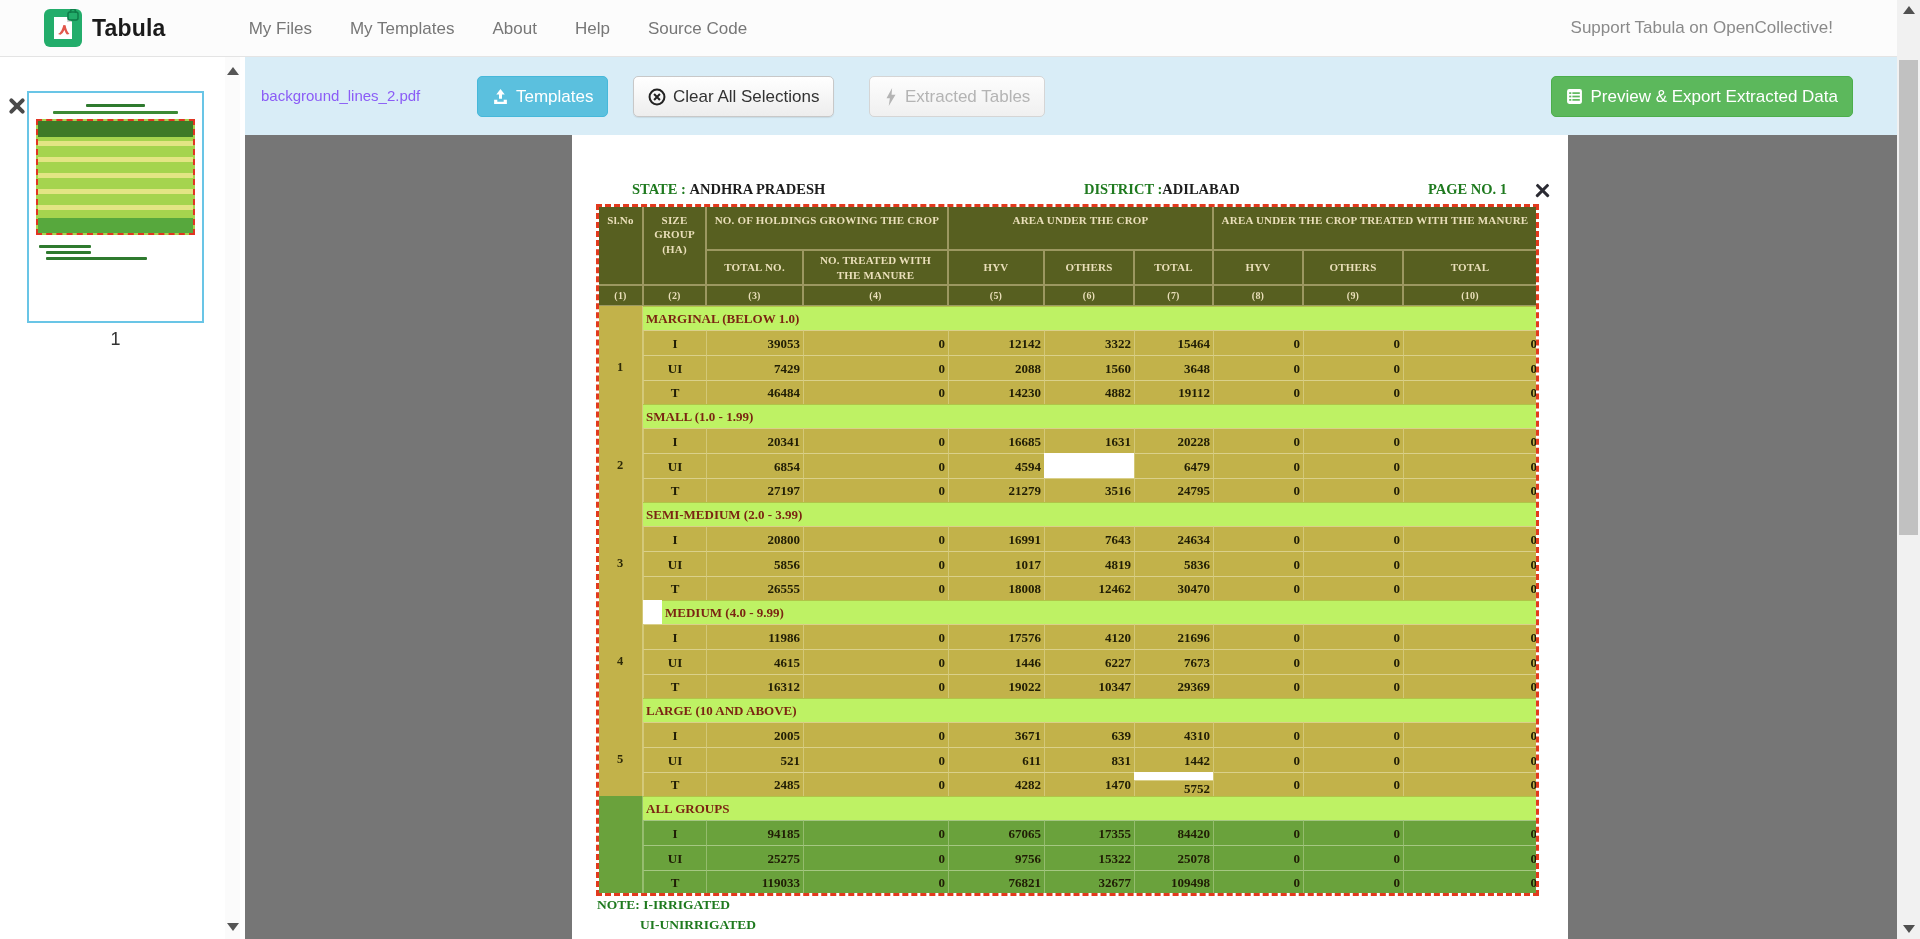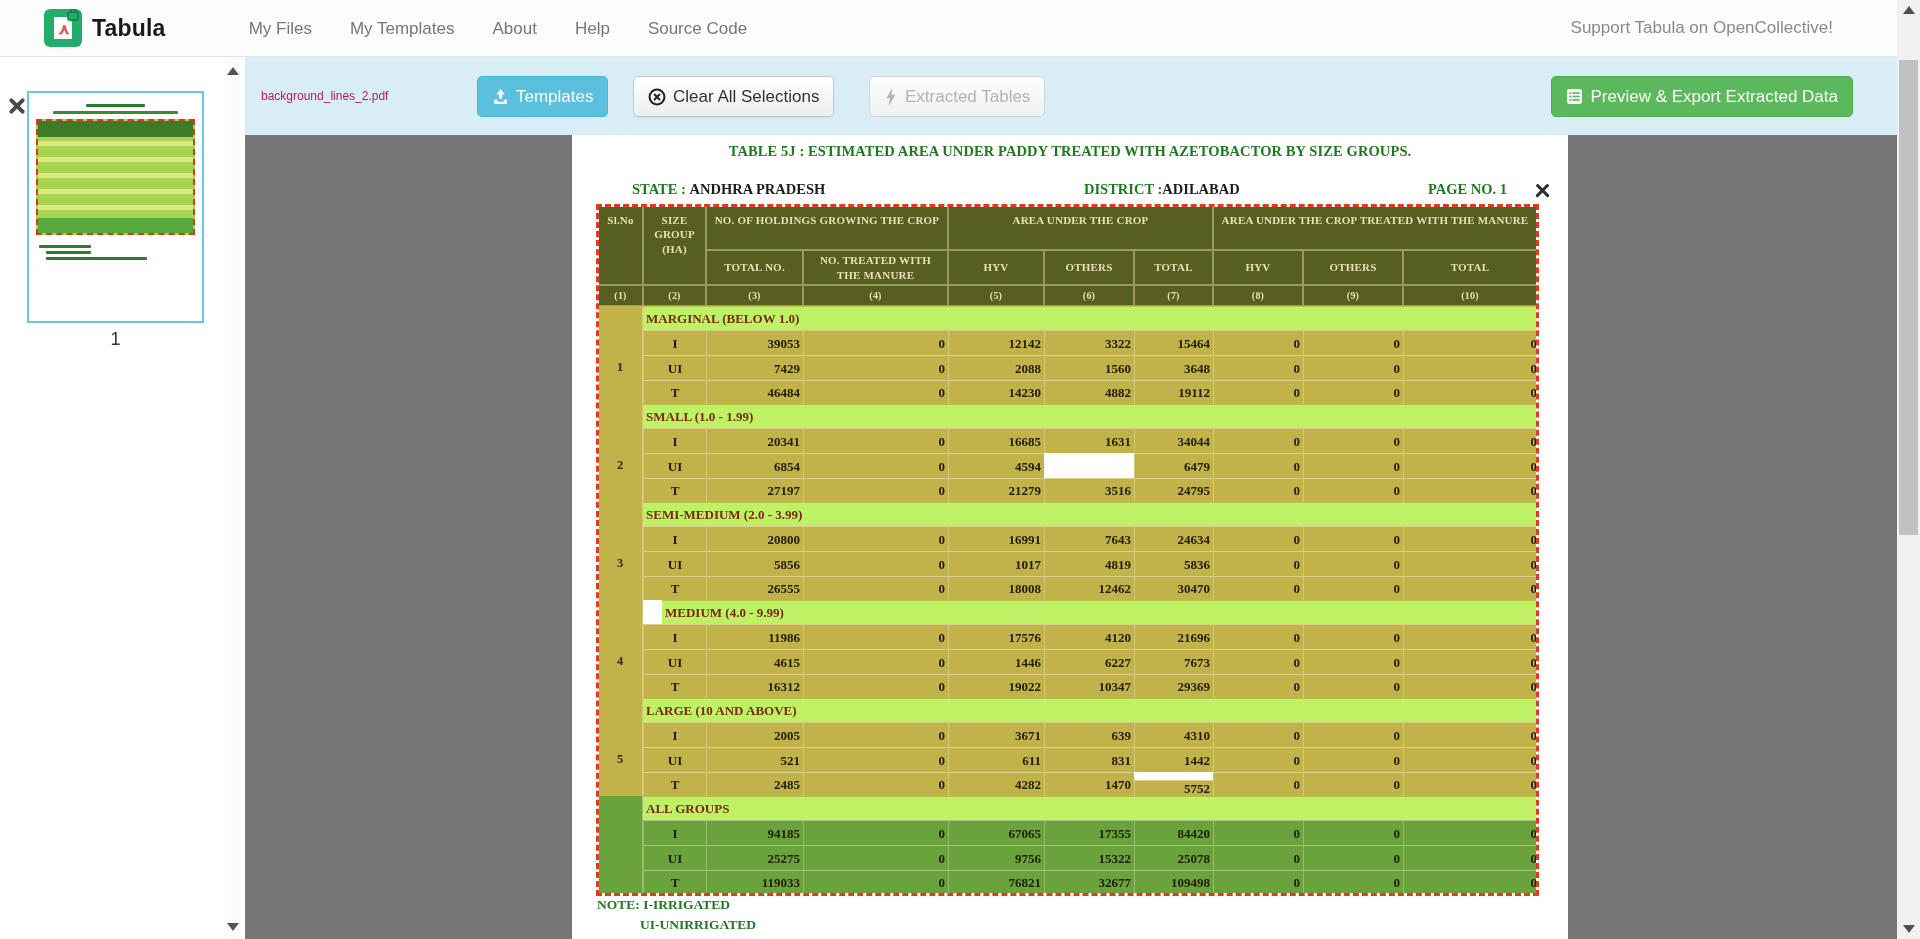--- a/index.html
+++ b/index.html
@@ -38,21 +38,21 @@
                     font-size:18px; color:#333; }
   
   #side-scroll { position:absolute; right:5px; top:0; width:15px; height:100%; background:#fbfbfb; cursor:pointer; }
   .arr { position:absolute; left:50%; transform:translateX(-50%); width:0; height:0; }
   .arr.up { top:10px; border-left:6px solid transparent; border-right:6px solid transparent; border-bottom:8px solid #555; }
   .arr.down { bottom:8px; border-left:6px solid transparent; border-right:6px solid transparent; border-top:8px solid #555; }
 
   
   #main { position:relative; flex:1; background:#767676; overflow:hidden; }
   #toolbar { position:absolute; left:0; top:0; right:0; height:78px; background:#d9edf7; z-index:4; }
-  #filename { position:absolute; left:16px; top:0; line-height:78px; font-size:12px; color:#be185d; }
+  #filename { position:absolute; left:16px; top:0; line-height:78px; font-size:15px; color:#8b5cf6; }
   .btn { position:absolute; top:19px; height:41px; border-radius:5px; font-size:17px; line-height:39px;
          padding:0 14px; cursor:pointer; display:flex; align-items:center; gap:7px; white-space:nowrap; border:1px solid transparent; }
   .btn svg { flex:0 0 auto; }
   #btn-templates { left:232px; background:#5bc0de; border-color:#46b8da; color:#fff; }
   #btn-clear { left:388px; background:linear-gradient(#ffffff,#ededed); border-color:#c8c8c8; color:#333;
                box-shadow:0 1px 1px rgba(0,0,0,.08); }
   #btn-autodetect { left:624px; background:linear-gradient(#fdfdfd,#f0f0f0); border-color:#d5d5d5; color:#b4b4b4; cursor:default; }
   #btn-export { right:44px; background:#5cb85c; border-color:#4cae4c; color:#fff; }
 
   
@@ -188,21 +188,20 @@
             <rect x="3" y="7.2" width="2" height="1.6" fill="#5cb85c"></rect>
               <rect x="6" y="7.2" width="7" height="1.6" fill="#5cb85c"></rect>
             <rect x="3" y="10.4" width="2" height="1.6" fill="#5cb85c"></rect>
               <rect x="6" y="10.4" width="7" height="1.6" fill="#5cb85c"></rect>
           </svg>
           <span>Preview &amp; Export Extracted Data</span>
         </div>
       </div>
 
       <div id="page">
-        <div id="doc-title">TABLE 5J : ESTIMATED AREA UNDER PADDY  TREATED WITH AZETOBACTOR BY SIZE GROUPS.</div>
 
         <div class="doc-line" id="state-line">
           <span>STATE :</span> <b>ANDHRA PRADESH</b>
         </div>
         <div class="doc-line" id="district-line">
           <span>DISTRICT :</span><b>ADILABAD</b>
         </div>
         <div class="doc-line" id="pageno-line">PAGE NO. 1</div>
 
         <span id="sel-close"></span>
@@ -261,21 +260,21 @@
               <div class="cell yellow" style="grid-area: 7 / 8 / span 1 / span 1;">0</div>
               <div class="cell yellow" style="grid-area: 7 / 9 / span 1 / span 1;">0</div>
               <div class="cell yellow last" style="grid-area: 7 / 10 / span 1 / span 1;">0</div>
               <div class="c-slno yellow" style="grid-area: 8 / 1 / span 4 / span 1;">2</div>
               <div class="grp" style="grid-area: 8 / 2 / span 1 / span 9;">SMALL (1.0 - 1.99)</div>
               <div class="cell lbl yellow" style="grid-area: 9 / 2 / span 1 / span 1;">I</div>
               <div class="cell yellow" style="grid-area: 9 / 3 / span 1 / span 1;">20341</div>
               <div class="cell yellow" style="grid-area: 9 / 4 / span 1 / span 1;">0</div>
               <div class="cell yellow" style="grid-area: 9 / 5 / span 1 / span 1;">16685</div>
               <div class="cell yellow" style="grid-area: 9 / 6 / span 1 / span 1;">1631</div>
-              <div class="cell yellow" style="grid-area: 9 / 7 / span 1 / span 1;">34044</div>
+              <div class="cell yellow" style="grid-area: 9 / 7 / span 1 / span 1;">20228</div>
               <div class="cell yellow" style="grid-area: 9 / 8 / span 1 / span 1;">0</div>
               <div class="cell yellow" style="grid-area: 9 / 9 / span 1 / span 1;">0</div>
               <div class="cell yellow last" style="grid-area: 9 / 10 / span 1 / span 1;">0</div>
               <div class="cell lbl yellow" style="grid-area: 10 / 2 / span 1 / span 1;">UI</div>
               <div class="cell yellow" style="grid-area: 10 / 3 / span 1 / span 1;">6854</div>
               <div class="cell yellow" style="grid-area: 10 / 4 / span 1 / span 1;">0</div>
               <div class="cell yellow" style="grid-area: 10 / 5 / span 1 / span 1;">4594</div>
               <div class="cell yellow" style="grid-area: 10 / 6 / span 1 / span 1; margin-top: 40px;">1885</div>
               <div class="cell yellow" style="grid-area: 10 / 7 / span 1 / span 1;">6479</div>
               <div class="cell yellow" style="grid-area: 10 / 8 / span 1 / span 1;">0</div>

